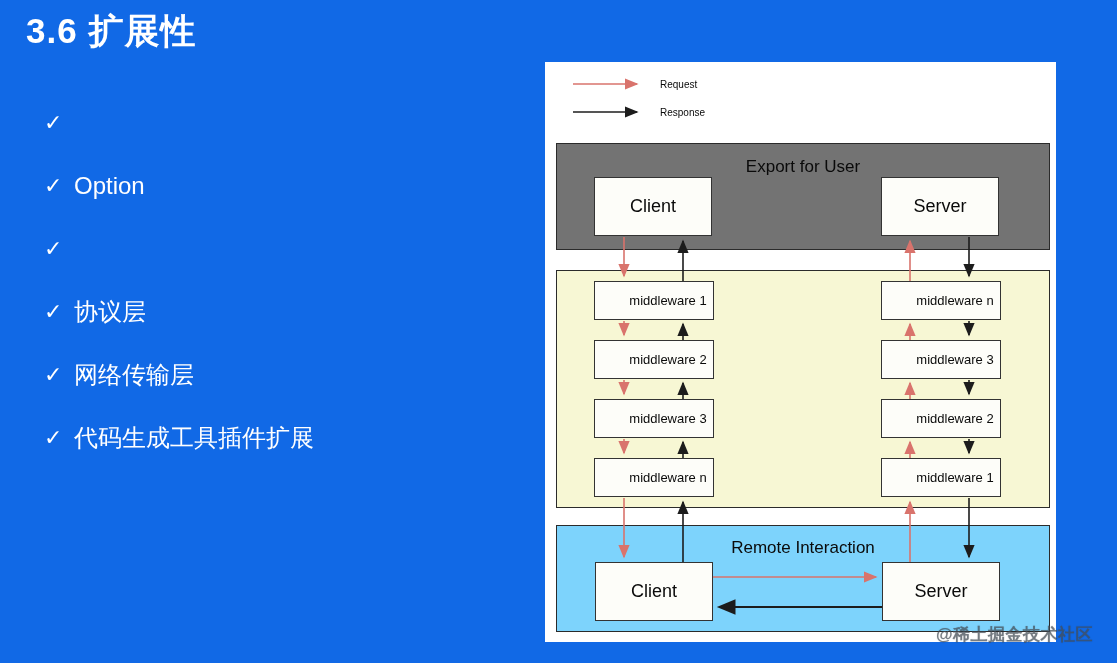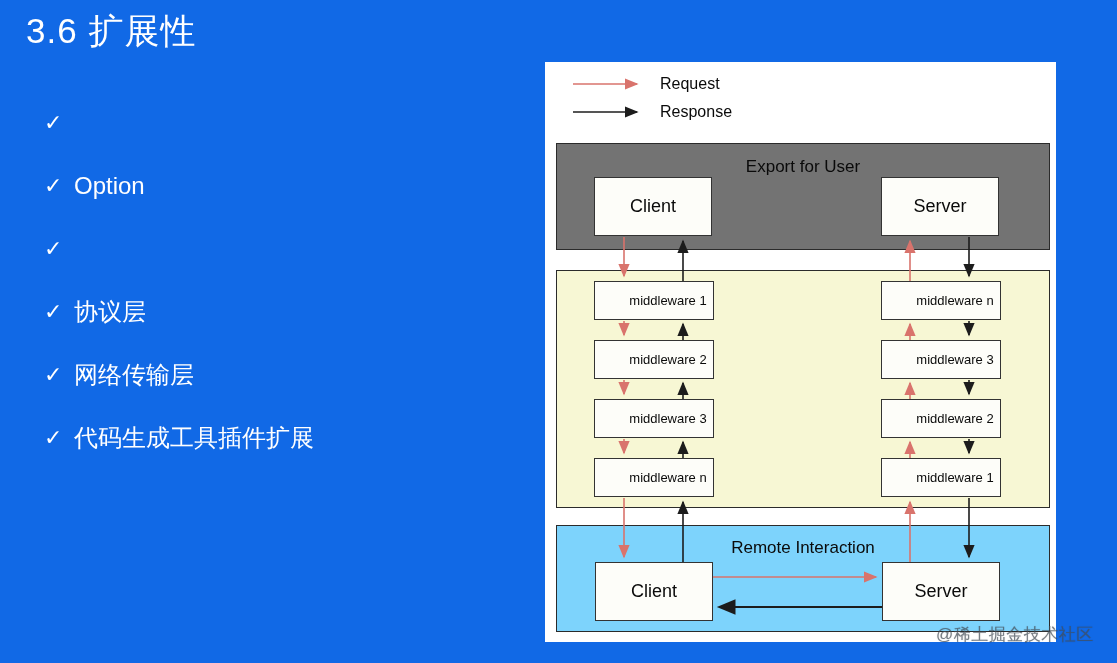--- a/index.html
+++ b/index.html
@@ -6,21 +6,21 @@
   html, body {
     width: 1117px; height: 663px;
     font-family: "Liberation Sans", sans-serif;
     overflow: hidden;
   }
   body { background: #1169e6; position: relative; }
 
   
   .slide-title {
     position: absolute; left: 26px; top: 8px;
-    color: #ffffff; font-size: 35px; font-weight: normal;
+    color: #ffffff; font-size: 35px; font-weight: bold;
     letter-spacing: 1px;
   }
   .bullet-list {
     position: absolute; left: 44px; top: 108px;
     list-style: none;
   }
   .bullet-item {
     display: flex; align-items: center;
     height: 30px; margin-bottom: 33px;
     color: #ffffff; font-size: 24px;
@@ -33,21 +33,21 @@
 
   
   .diagram-panel {
     position: absolute; left: 545px; top: 62px;
     width: 511px; height: 580px;
     background: #ffffff;
   }
   .legend-label {
     position: absolute; left: 115px;
     transform: translateY(-50%);
-    color: #0a0a0a; font-size: 16px;
+    color: #0a0a0a; font-size: 10px;
   }
   .legend-label.request  { top: 22px; }
   .legend-label.response { top: 50px; }
 
   .dg-section {
     position: absolute; left: 11px; width: 494px;
     border: 1px solid #2b2b2b;
   }
   .section-export     { top: 81px;  height: 107px; background: #737373; }
   .section-middleware { top: 208px; height: 238px; background: #f7f7d4; }
@@ -90,20 +90,21 @@
   .req-line  { stroke: #d9736c; stroke-width: 1.6; fill: none; }
   .res-line  { stroke: #1c1c1c; stroke-width: 1.6; fill: none; }
   .res-line.thick { stroke-width: 2.2; }
 
   
   .watermark {
     position: absolute; left: 936px; top: 623px;
     font-size: 17px; color: rgba(72, 82, 92, 0.62);
     letter-spacing: 0.5px;
     text-shadow: 0 0 1px rgba(40,48,56,0.35);
+    font-weight: bold;
   }
 </style>
 </head>
 <body>
 
 <div class="slide-title">3.6 扩展性</div>
 
 <ul class="bullet-list">
   <li class="bullet-item">
     <span class="check-icon">✓</span>

